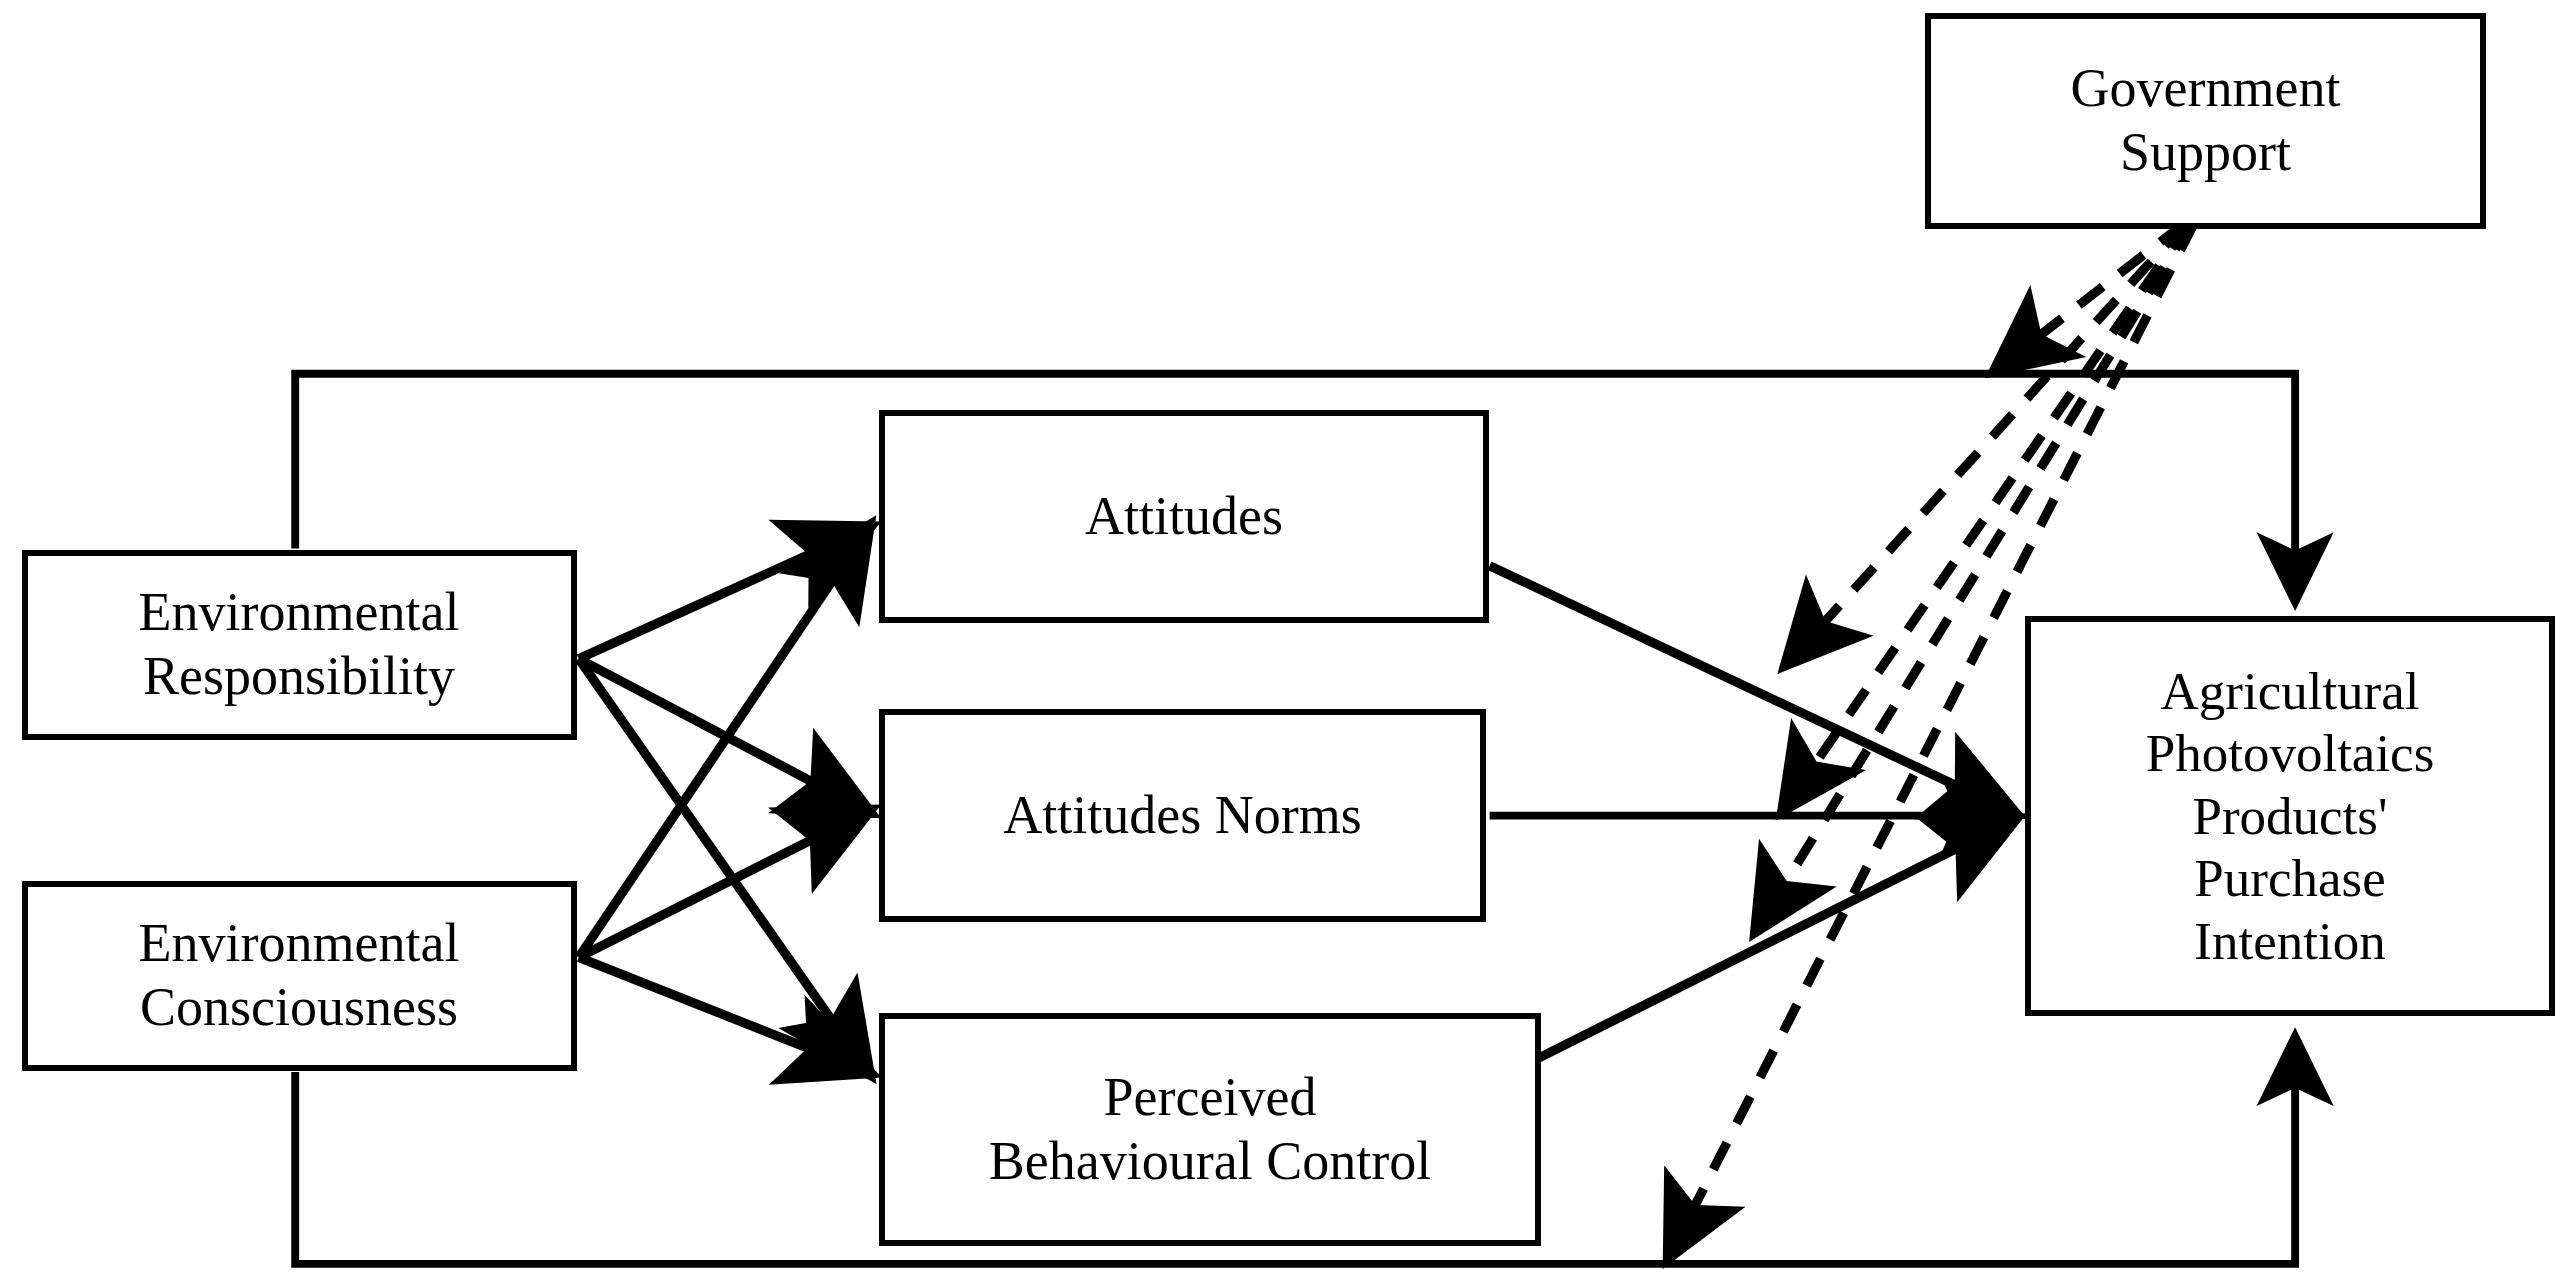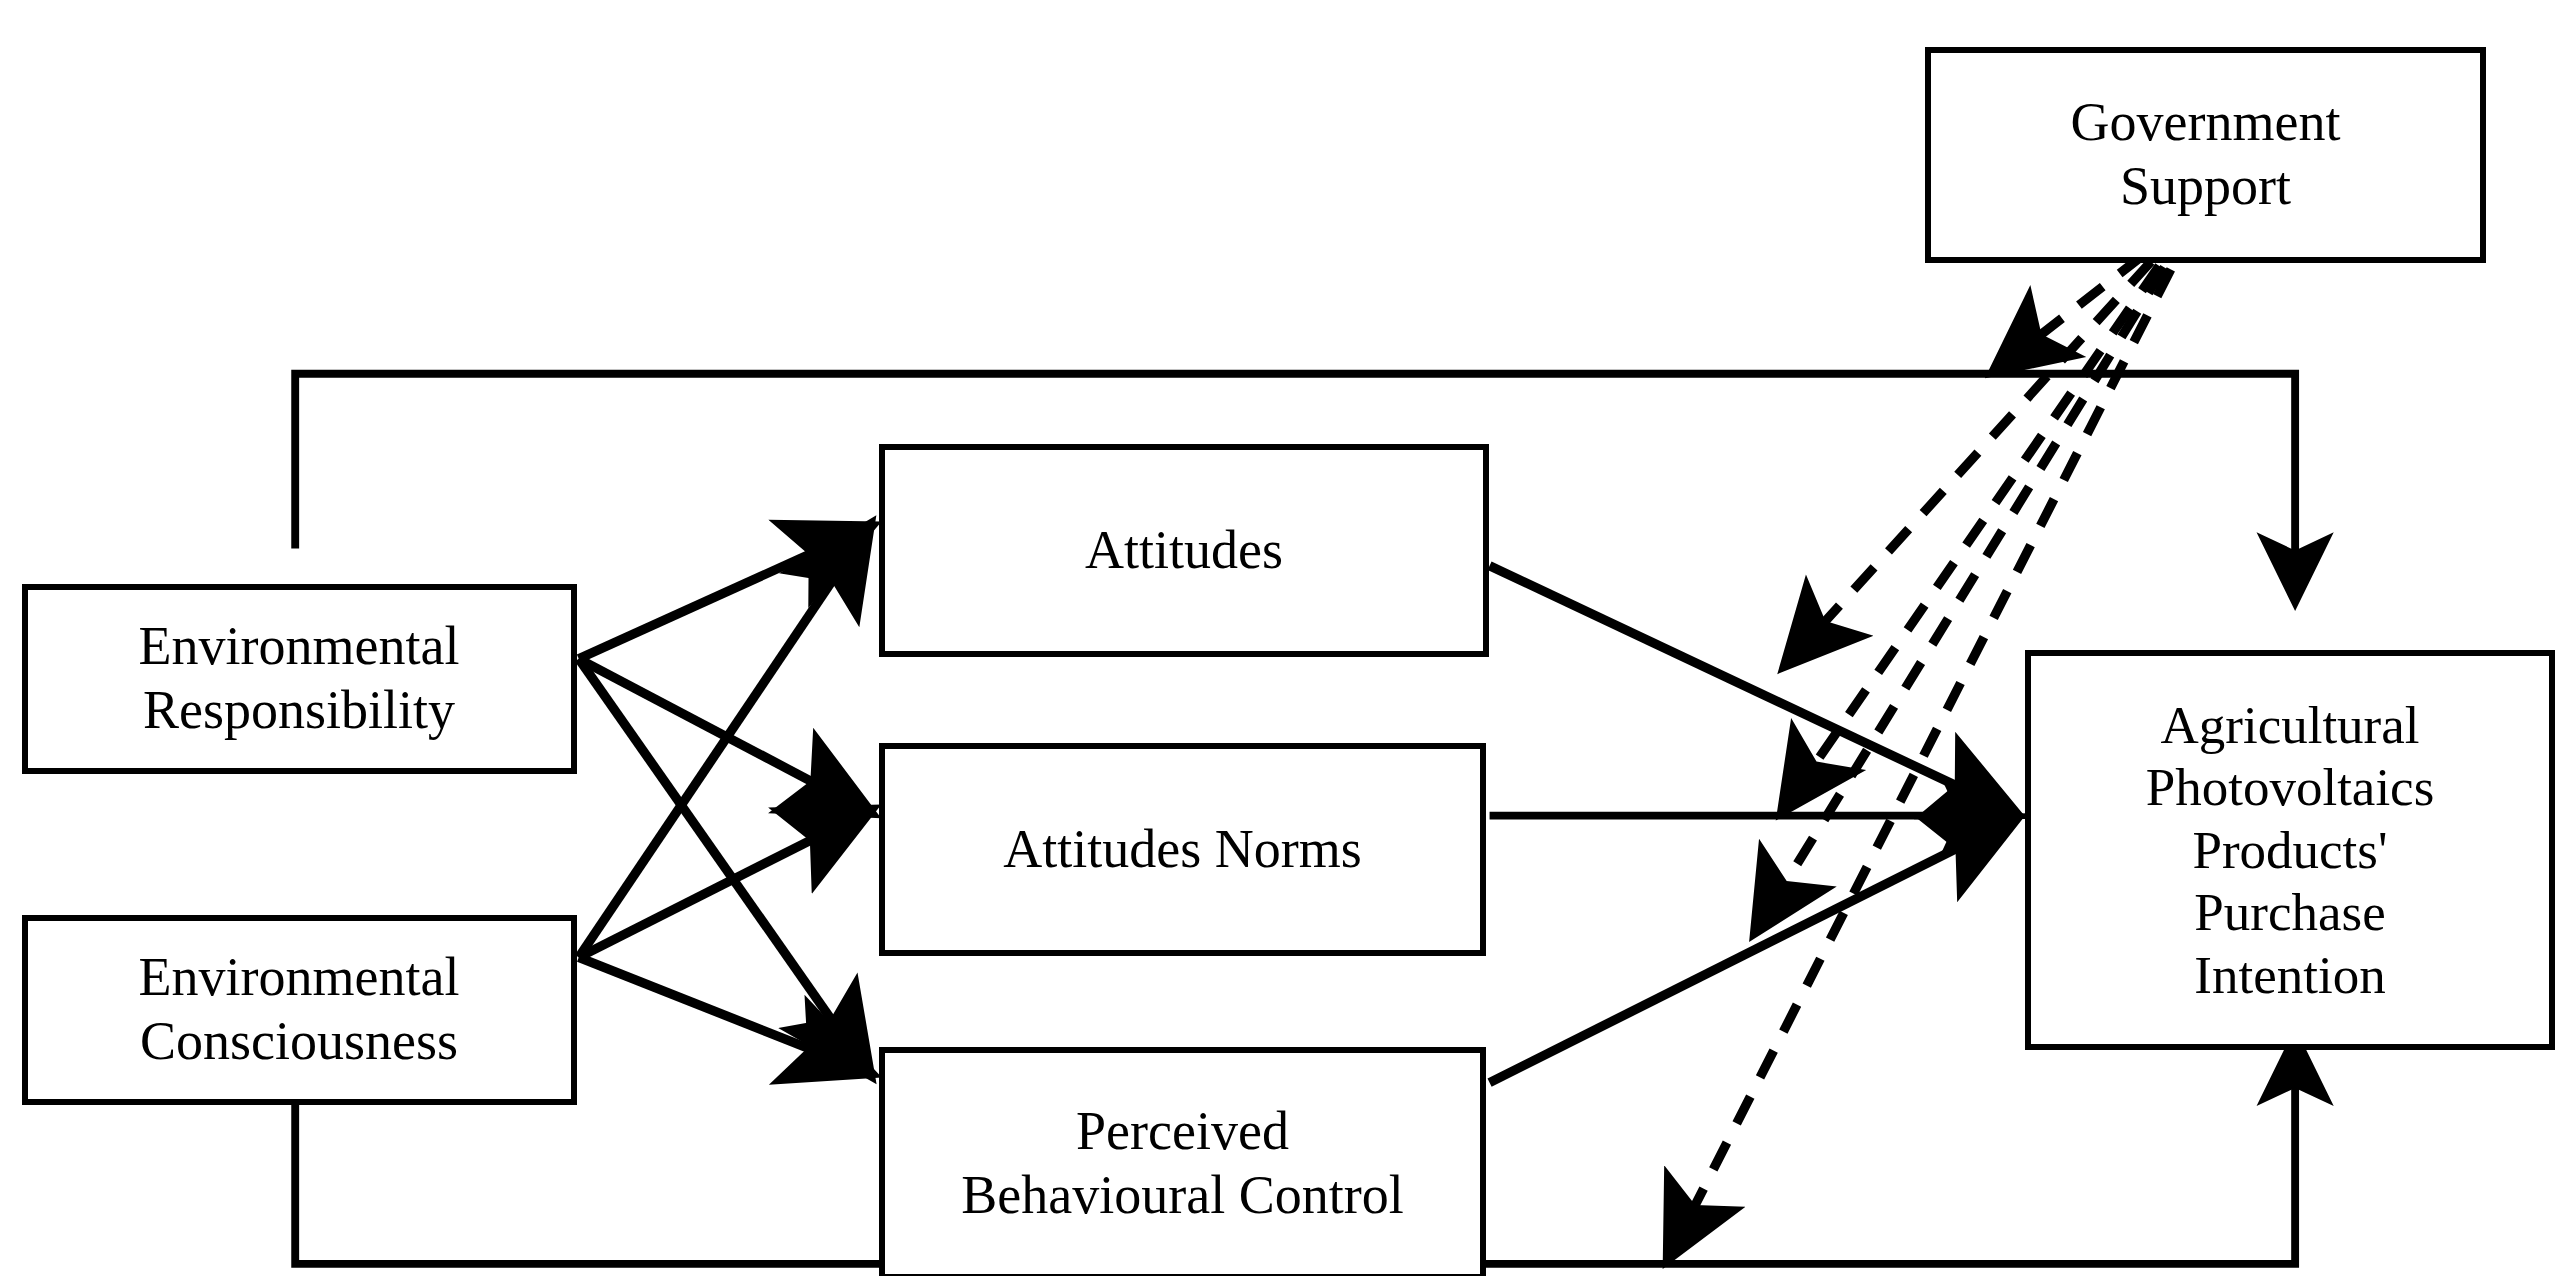--- a/index.html
+++ b/index.html
@@ -29,35 +29,34 @@
     box-sizing: border-box;
     border: 6.4px solid #000000;
     background: #ffffff;
     display: flex;
     align-items: center;
     justify-content: center;
     text-align: center;
     color: #000000;
     line-height: 1.18;
     z-index: 5;
-    margin-top: 34px;
   }
   .node-label {
     display: block;
     white-space: pre-line;
     padding: 0 7.2px;
   }
 
   
   #node-gov        { left: 1925px; top: 13px;   width: 561px;  height: 216px; font-size: 54px; }
   #node-env-resp   { left: 21.5px;   top: 550px;  width: 555px;  height: 190px; font-size: 54px; }
   #node-env-cons   { left: 21.5px;   top: 881px; width: 555px;  height: 190px; font-size: 54px; }
   #node-attitudes  { left: 879px; top: 410px;  width: 610px;  height: 213px; font-size: 54px; }
   #node-subj-norms { left: 879px; top: 709px;  width: 607px;  height: 213px; font-size: 54px; }
-  #node-pbc        { left: 879px; top: 1013px; width: 607px;  height: 233px; font-size: 54px; justify-content: center; }
+  #node-pbc        { left: 879px; top: 1013px; width: 662px;  height: 233px; font-size: 54px; justify-content: center; }
   #node-intention  { left: 2025px; top: 616px;  width: 530px;  height: 400px; font-size: 53px; }
 </style>
 </head>
 <body>
 
 <div id="canvas">
 
   <svg id="wires" viewBox="0 0 3597 1782" xmlns="http://www.w3.org/2000/svg">
     <defs>
       <marker id="ah" markerWidth="11" markerHeight="11" refX="8.6" refY="5.5" orient="auto" markerUnits="strokeWidth">

